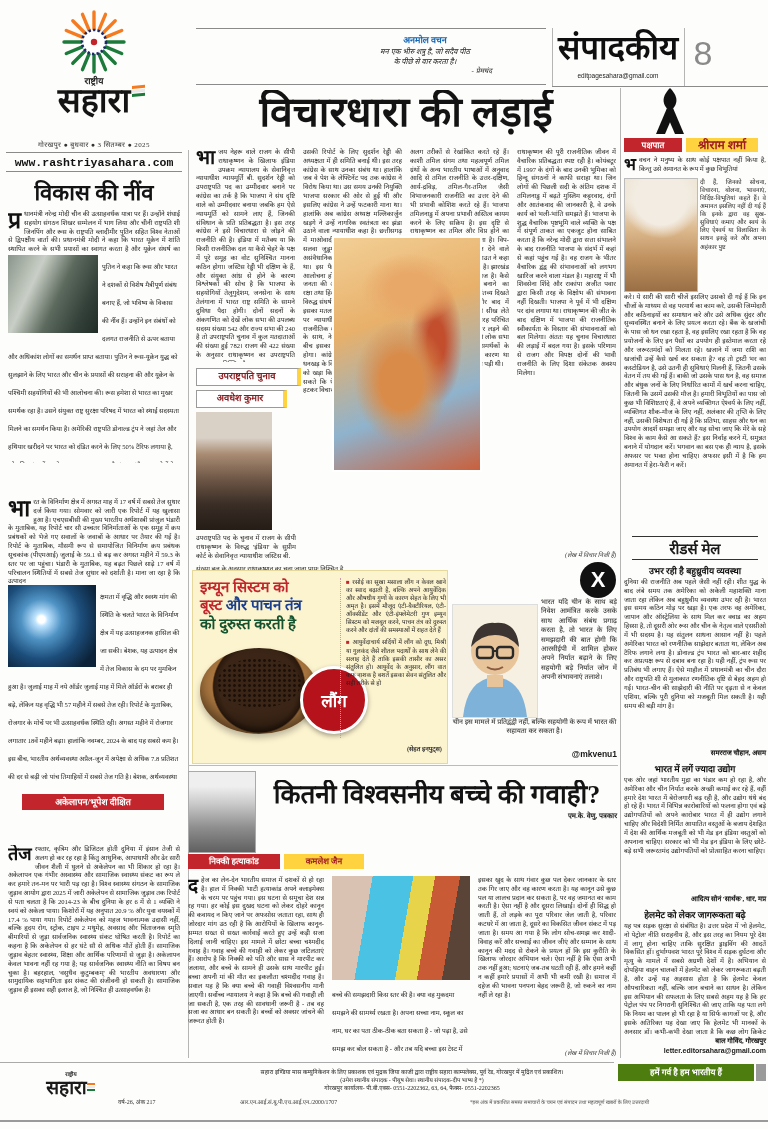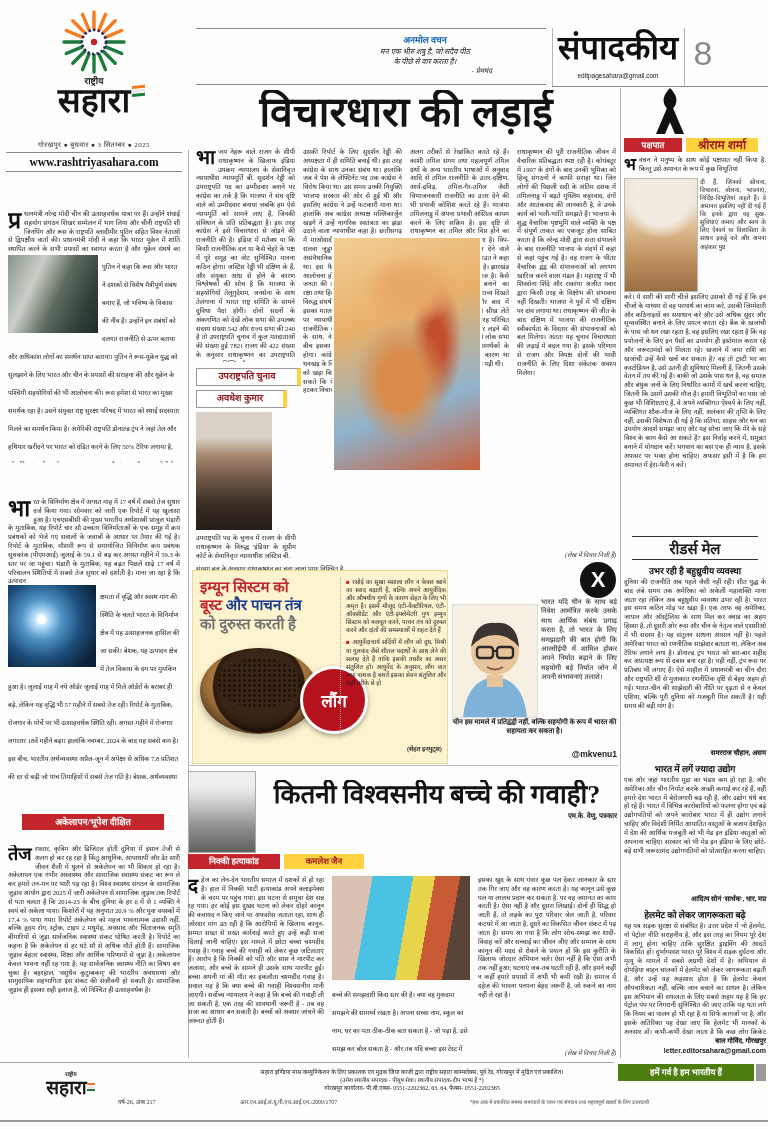--- a/index.html
+++ b/index.html
@@ -65,55 +65,56 @@
     <span style="font-weight:bold;font-size:34px;line-height:1;color:#141414;">सहारा</span><span class="abs" style="margin-left:2px;display:inline-block;width:14px;height:16px;"><svg width="14" height="16" viewBox="0 0 14 16">
           <g transform="skewY(-6)">
             <rect x="0" y="2" width="13" height="3" fill="#f47b20"></rect>
             <rect x="0" y="6" width="13" height="3" fill="#e8e8e8"></rect>
             <rect x="0" y="10" width="13" height="3" fill="#1c7a3a"></rect>
           </g>
         </svg></span>
   </div>
   <div class="abs" style="left:0;top:140px;width:188px;text-align:center;font-size:7px;letter-spacing:.4px;color:#333;">गोरखपुर ● बुधवार ● 3 सितम्बर ● 2025</div>
   <div class="hr" style="left:6px;top:152px;width:176px;"></div>
-  <div class="abs" style="left:0;top:156px;width:188px;text-align:center;font-weight:bold;font-size:11.5px;font-family:Liberation Serif, serif;color:#111;">www.rashtriyasahara.com</div>
+  <div class="abs" style="left:0;top:156px;width:188px;text-align:center;font-weight:bold;font-size:11.5px;font-family:Liberation Mono, monospace;color:#111;">www.rashtriyasahara.com</div>
   <div class="hr" style="left:6px;top:171px;width:176px;"></div>
 
   <div class="hr" style="left:196px;top:28px;width:350px;"></div>
   <div class="abs" style="left:330px;top:33px;width:190px;text-align:center;">
     <div style="color:#1668b5;font-weight:bold;font-size:9px;">अनमोल वचन</div>
     <div style="font-style:italic;font-size:7.5px;color:#222;">मन एक भीरु शत्रु है, जो सदैव पीठ</div>
     <div style="font-style:italic;font-size:7.5px;color:#222;">के पीछे से वार करता है।</div>
     <div style="font-style:italic;font-size:7px;color:#222;text-align:right;padding-right:28px;">- प्रेमचंद</div>
   </div>
   <div class="hr" style="left:196px;top:84px;width:350px;"></div>
   <div class="vr" style="left:552px;top:28px;height:58px;"></div>
   <div class="abs" style="left:556px;top:30px;width:124px;text-align:center;font-weight:bold;font-size:33px;line-height:1.1;color:#0f0f0f;">संपादकीय</div>
   <div class="abs" style="left:556px;top:72px;width:124px;text-align:center;font-size:6.5px;font-family:'Liberation Sans',sans-serif;color:#222;">editpagesahara@gmail.com</div>
   <div class="vr" style="left:684px;top:28px;height:58px;"></div>
   <div class="abs" style="left:686px;top:34px;width:34px;text-align:center;font-size:34px;color:#8a8a8a;font-family:'Liberation Sans',sans-serif;">8</div>
   <div class="hr" style="left:552px;top:86px;width:216px;"></div>
 
+  <div class="serif-head abs" style="left:0;top:176px;width:188px;font-size:22px;">विकास की नींव</div>
   <div class="bd abs" style="left:8px;top:210px;width:172px;height:44px;">
     <span class="dc">प्र</span><span>धानमंत्री नरेन्द्र मोदी चीन की उत्साहवर्धक यात्रा पर हैं। उन्होंने शंघाई सहयोग संगठन शिखर सम्मेलन में भाग लिया और चीनी राष्ट्रपति शी जिनपिंग और रूस के राष्ट्रपति व्लादीमीर पुतिन सहित विश्व नेताओं से द्विपक्षीय वार्ता की। प्रधानमंत्री मोदी ने कहा कि भारत यूक्रेन में शांति स्थापित करने के सभी प्रयासों का स्वागत करता है और यूक्रेन संघर्ष का यथाशीघ्र समाधान करना मानवता की आकांक्षा है। यह भी कहा कि हमें उम्मीद है कि सभी पक्ष रचनात्मक तरीके से आगे बढ़ेंगे।</span>
   </div>
   <div class="abs" style="left:8px;top:255px;width:172px;height:208px;overflow:hidden;">
     <div class="photo" style="float:left;width:90px;height:78px;margin:0 4px 2px 0;background:linear-gradient(115deg,#8a958a 0%,#c9cfc6 30%,#5d6a5e 55%,#33413a 80%,#202b26 100%);"></div>
     <span class="bd">पुतिन ने कहा कि रूस और भारत ने दशकों से विशेष मैत्रीपूर्ण संबंध बनाए हैं, जो भविष्य के विकास की नींव हैं। उन्होंने इन संबंधों को दलगत राजनीति से ऊपर बताया और अधिकांश लोगों का समर्थन प्राप्त बताया। पुतिन ने रूस-यूक्रेन युद्ध को सुलझाने के लिए भारत और चीन के प्रयासों की सराहना की और यूक्रेन के पश्चिमी सहयोगियों की भी आलोचना की। रूस हमेशा से भारत का मुखर समर्थक रहा है। उसने संयुक्त राष्ट्र सुरक्षा परिषद में भारत को स्थाई सदस्यता मिलने का समर्थन किया है। अमेरिकी राष्ट्रपति डोनाल्ड ट्रंप ने जहां तेल और हथियार खरीदने पर भारत को दंडित करने के लिए 50% टैरिफ लगाया है, जो दुनिया भर में सबसे ज्यादा बताया जा रहा है। भारत और रूस, दोनों के बीच लगभग पहाड़ सरीखी मजबूत होती हुई रणनीतिक साझेदारी के आधार पर द्विपक्षीय संबंध विकसित हो रहे हैं। इस मुलाकात को ट्रंप की सीधी चुनौती के तौर पर देखा जा रहा है। अमेरिका का आरोप है कि भारत पुतिन की युद्ध मशीनरी को वित्त-पोषित कर रहा है और रूसी ऊर्जा की खरीद से भारी मुनाफा भी कमा रहा है। ऐसे में सकारात्मक रणनीति बनाई जाए और व्यापार में विविधता लाने के प्रयास किए जाएं। भारत, चीन और रूस की इन उत्साहवर्धक बैठकों को देख कर अमेरिका की त्योरियां चढ़ने को अब कोई मिथक करार नहीं नजर आ रहा।</span>
   </div>
 
   <div class="bd abs" style="left:8px;top:498px;width:172px;height:86px;">
     <span class="dc">भा</span><span>रत के विनिर्माण क्षेत्र में अगस्त माह में 17 वर्ष में सबसे तेज सुधार दर्ज किया गया। सोमवार को जारी एक रिपोर्ट में यह खुलासा हुआ है। एचएसबीसी की मुख्य भारतीय अर्थशास्त्री प्रांजुल भंडारी के मुताबिक, यह रिपोर्ट चार सौ उच्चतर विनिर्माताओं के एक समूह में क्रय प्रबंधकों को भेजे गए सवालों के जवाबों के आधार पर तैयार की गई है। रिपोर्ट के मुताबिक, मौसमी रूप से समायोजित विनिर्माण क्रय प्रबंधक सूचकांक (पीएमआई) जुलाई के 59.1 से बढ़ कर अगस्त महीने में 59.3 के स्तर पर जा पहुंचा। भंडारी के मुताबिक, यह बढ़त पिछले साढ़े 17 वर्ष में परिचालन स्थितियों में सबसे तेज सुधार को दर्शाती है। माना जा रहा है कि उत्पादन</span>
   </div>
   <div class="abs" style="left:8px;top:585px;width:172px;height:202px;overflow:hidden;">
     <div class="photo" style="float:left;width:88px;height:82px;margin:0 4px 2px 0;background:radial-gradient(circle at 38% 42%, #ffffff 0 5%, #bfe4ff 9%, #4f93c4 28%, #1c4d7a 55%, #0c2238 85%);"></div>
     <span class="bd">क्षमता में वृद्धि और स्वस्थ मांग की स्थिति के चलते भारत के विनिर्माण क्षेत्र में यह उत्साहजनक हासिल की जा सकी। बेशक, यह उत्पादन क्षेत्र में तेज विकास के दम पर मुमकिन हुआ है। जुलाई माह में नये ऑर्डर जुलाई माह में मिले ऑर्डरों के बराबर ही बढ़े, लेकिन यह वृद्धि भी 57 महीने में सबसे तेज रही। रिपोर्ट के मुताबिक, रोजगार के मोर्चे पर भी उत्साहवर्धक स्थिति रही। अगस्त महीने में रोजगार लगातार 18वें महीने बढ़ा। हालांकि नवम्बर, 2024 के बाद यह सबसे कम है। इस बीच, भारतीय अर्थव्यवस्था अप्रैल-जून में अपेक्षा से अधिक 7.8 प्रतिशत की दर से बढ़ी जो पांच तिमाहियों में सबसे तेज गति है। बेशक, अर्थव्यवस्था की उस तिमाही में 7.8 प्रतिशत की वृद्धि उच्च दर की ओर इशारा करती है। बहरहाल, पीएमआई में सुधार का मतलब है कि उत्पादन गतिविधियों में विस्तार दर्ज हो रहा है, जो निश्चित ही उत्साहवर्धक है।</span>
   </div>
 
-  <div class="lab-red abs" style="left:22px;top:794px;width:142px;height:16px;font-size:9px;line-height:16px;margin-top:20px;">अकेलापन/भूपेश दीक्षित</div>
+  <div class="lab-red abs" style="left:22px;top:794px;width:142px;height:16px;font-size:9px;line-height:16px;">अकेलापन/भूपेश दीक्षित</div>
   <div class="bd abs" style="left:8px;top:845px;width:172px;height:202px;">
     <span class="dc" style="font-size:18px;line-height:17px;">तेज</span><span>रफ्तार, कृत्रिम और डिजिटल होती दुनिया में इंसान तेजी से अलग हो कर रह रहा है किंतु आधुनिक, आपाधापी और ढेर सारी जीवन शैली में घुलने से अकेलेपन का भी शिकार हो रहा है। अकेलापन एक गंभीर अस्वास्थ्य और सामाजिक स्वास्थ्य संकट का रूप ले कर हमारे तन-मन पर भारी पड़ रहा है। विश्व स्वास्थ्य संगठन के सामाजिक जुड़ाव आयोग द्वारा 2025 में जारी अकेलेपन से सामाजिक जुड़ाव तक रिपोर्ट से पता चलता है कि 2014-23 के बीच दुनिया के हर 6 में से 1 व्यक्ति ने स्वयं को अकेला पाया। किशोरों में यह अनुपात 20.9 % और युवा वयस्कों में 17.4 % पाया गया। रिपोर्ट अकेलेपन को महज भावनात्मक उदासी नहीं, बल्कि हृदय रोग, स्ट्रोक, टाइप 2 मधुमेह, अवसाद और चिंताजनक स्मृति बीमारियों से जुड़ा सार्वजनिक स्वास्थ्य संकट घोषित करती है। रिपोर्ट का कहना है कि अकेलेपन से हर घंटे सौ से अधिक मौतें होती हैं। सामाजिक जुड़ाव बेहतर स्वास्थ्य, शिक्षा और आर्थिक परिणामों से जुड़ा है। अकेलापन केवल भावना नहीं रह गया है; यह सार्वजनिक स्वास्थ्य नीति का विषय बन चुका है। बहरहाल, 'वसुधैव कुटुम्बकम्' की भारतीय अवधारणा और सामुदायिक सहभागिता इस संकट की संजीवनी हो सकती है। सामाजिक जुड़ाव ही इसका सही इलाज है, जो निश्चित ही उत्साहवर्धक है।</span>
   </div>
 
   <div class="vr" style="left:188px;top:150px;height:908px;"></div>
   <div class="vr" style="left:620px;top:88px;height:970px;"></div>
 
   <div class="serif-head abs" style="left:196px;top:90px;width:420px;font-size:41px;line-height:1.1;">विचारधारा की लड़ाई</div>
 
   <div class="bd abs" style="left:196px;top:148px;width:99px;height:214px;">
@@ -134,21 +135,21 @@
        background:
          radial-gradient(closest-side at 52% 22%, #e8a868 0 30%, rgba(232,168,104,0) 70%),
          radial-gradient(closest-side at 46% 62%, #d98c4a 0 32%, rgba(217,140,74,0) 70%),
          radial-gradient(closest-side at 70% 45%, #c24e2e 0 20%, rgba(194,78,46,0) 60%),
          linear-gradient(160deg,#f2cf96 0%,#e8b06a 35%,#8fb3cd 70%,#c9603c 100%);"></div>
 
   <div class="abs" style="left:192px;top:570px;width:254px;height:192px;background:#fcf3cf;border:1px solid #e6d79b;"></div>
   <div class="abs" style="left:200px;top:578px;width:134px;font-weight:bold;font-size:15px;line-height:1.22;">
     <div style="color:#c2252b;">इम्यून सिस्टम को</div>
     <div><span style="color:#c2252b;">बूस्ट</span><span style="color:#1a3f8f;"> और पाचन तंत्र</span></div>
-    <div style="color:#737373;">को दुरुस्त करती है</div>
+    <div style="color:#14532d;">को दुरुस्त करती है</div>
   </div>
   <div class="abs" style="left:200px;top:648px;">
       <div class="bowl"></div>
     </div>
   <div class="badge abs" style="left:300px;top:666px;width:62px;height:62px;font-size:17px;">लौंग</div>
   <div class="abs" style="left:340px;top:578px;width:100px;height:160px;border-left:1px dotted #c9a;padding-left:5px;overflow:hidden;">
     <div class="bd-sm" style="margin-bottom:4px;"><span style="color:#c2252b;font-weight:bold;">■ </span><span>रसोई का सूखा मसाला लौंग न केवल खाने का स्वाद बढ़ाती है, बल्कि अपने आयुर्वेदिक और औषधीय गुणों के कारण सेहत के लिए भी अमृत है। इसमें मौजूद एंटी-बैक्टीरियल, एंटी-ऑक्सीडेंट और एंटी-इंफ्लेमेटरी गुण इम्यून सिस्टम को मजबूत करने, पाचन तंत्र को दुरुस्त करने और दांतों की समस्याओं में राहत देते हैं</span></div>
     <div class="bd-sm"><span style="color:#c2252b;font-weight:bold;">■ </span><span>आयुर्वेदाचार्य सर्दियों में लौंग को दूध, मिश्री या गुलकंद जैसे शीतल पदार्थों के साथ लेने की सलाह देते हैं ताकि इसकी तासीर का असर संतुलित हो। आयुर्वेद के अनुसार, लौंग वात कफ नाशक है बशर्ते इसका सेवन संतुलित और सही तरीके से हो</span></div>
   </div>
   <div class="abs" style="left:350px;top:744px;width:92px;text-align:right;font-weight:bold;font-size:6.4px;color:#333;">(सेहत इनपुट्स)</div>
@@ -161,21 +162,21 @@
       <path d="M34 70 h16 v12 h-16 z" fill="#e8c49a"></path>
       <circle cx="42" cy="46" r="24" fill="#e8c49a"></circle>
       <path d="M18 42 Q22 16 42 18 Q64 16 66 42 Q56 30 42 30 Q28 30 18 42 Z" fill="#3c3430"></path>
       <rect x="24" y="42" width="16" height="11" rx="3" fill="none" stroke="#2a2a2a" stroke-width="2.4"></rect>
       <rect x="44" y="42" width="16" height="11" rx="3" fill="none" stroke="#2a2a2a" stroke-width="2.4"></rect>
       <line x1="40" y1="46" x2="44" y2="46" stroke="#2a2a2a" stroke-width="2"></line>
       <path d="M34 62 Q42 67 50 62" fill="none" stroke="#8a5a42" stroke-width="2"></path>
     </svg>
   </div>
   <div class="bd abs" style="left:541px;top:598px;width:76px;height:118px;font-size:7px;">भारत यदि चीन के साथ बड़े निवेश आमंत्रित करके उसके साथ आर्थिक संबंध प्रगाढ़ करता है, तो भारत के लिए समझदारी की बात होगी कि आरसीईपी में शामिल होकर अपने निर्यात बढ़ाने के लिए सहयोगी बड़े निर्यात जोन में अपनी संभावनाएं तलाशे।</div>
-  <div class="bd abs" style="left:452px;top:718px;width:165px;height:20px;font-size:7px;text-align:center;font-weight:bold;">चीन इस मामले में प्रतिद्वंद्वी नहीं, बल्कि सहयोगी के रूप में भारत की सहायता कर सकता है।</div>
+  <div class="bd abs" style="left:452px;top:718px;width:165px;height:20px;font-size:7px;text-align:center;">चीन इस मामले में प्रतिद्वंद्वी नहीं, बल्कि सहयोगी के रूप में भारत की सहायता कर सकता है।</div>
   <div class="abs" style="left:452px;top:763px;width:165px;text-align:right;font-weight:bold;font-size:7px;margin-top:48px;">एम.के. वेणु, पत्रकार</div>
   <div class="abs" style="left:452px;top:749px;width:165px;text-align:right;font-weight:bold;font-size:8.5px;font-family:'Liberation Sans',sans-serif;">@mkvenu1</div>
 
   <div class="hr" style="left:188px;top:765px;width:430px;background:#bbb;"></div>
   <div class="photo abs" style="left:188px;top:771px;width:66px;height:80px;background:linear-gradient(180deg,#efefef 0 18%,#c9c9c9 40%,#8d8d8d 70%,#606060 100%);border:1px solid #aaa;"></div>
   <div class="serif-head abs" style="left:258px;top:780px;width:358px;font-size:26px;line-height:1.15;">कितनी विश्वसनीय बच्चे की गवाही?</div>
   <div class="lab-red abs" style="left:188px;top:854px;width:92px;height:15px;font-size:8.5px;line-height:15px;">निक्की हत्याकांड</div>
   <div class="lab-yel abs" style="left:284px;top:854px;width:80px;height:15px;font-size:8.5px;line-height:15px;">कमलेश जैन</div>
 
   <div class="bd abs" style="left:188px;top:876px;width:136px;height:180px;">

